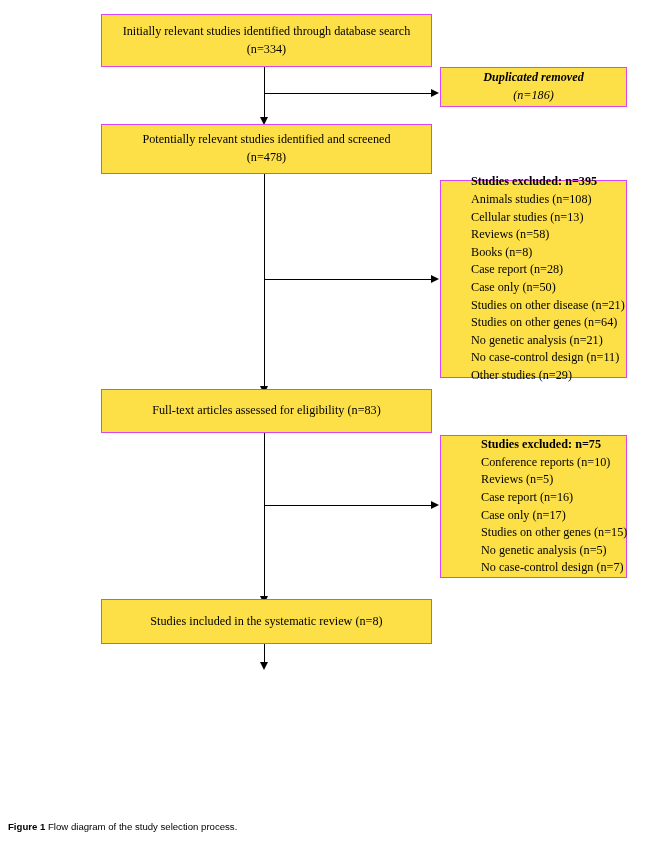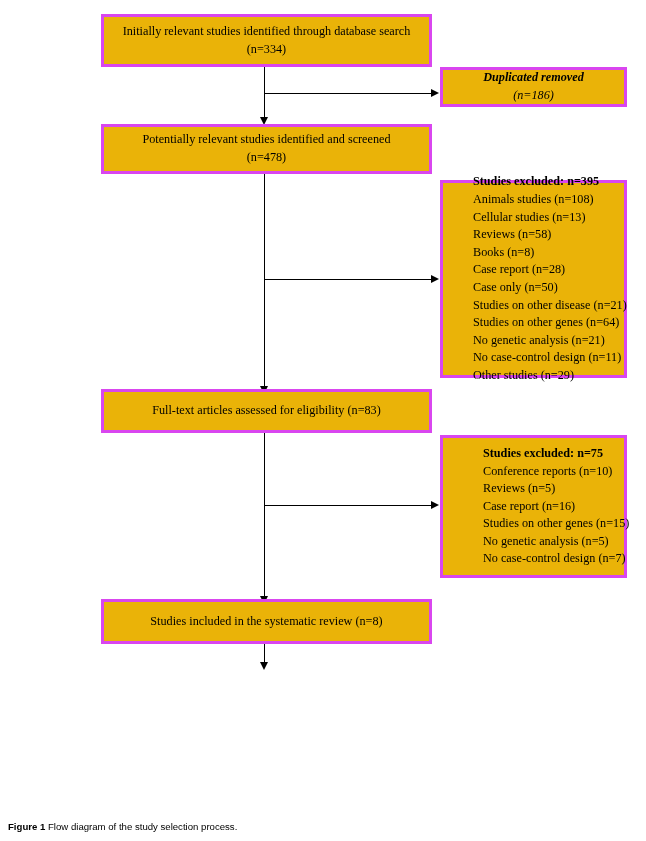--- a/index.html
+++ b/index.html
@@ -5,21 +5,21 @@
   html,body{margin:0;padding:0;}
   body{
     width:646px;height:841px;position:relative;background:#ffffff;
     font-family:"Liberation Serif","DejaVu Serif",serif;
     color:#000000;overflow:hidden;
   }
   .canvas{position:absolute;inset:0;}
 
   
   .box{
-    position:absolute;border:3px solid #d946ef;background:#eab308;
+    position:absolute;border:1px solid #d946ef;background:#fde047;
     box-sizing:border-box;
   }
   .box-center{
     display:flex;flex-direction:column;align-items:center;justify-content:center;
     text-align:center;
   }
   .box-left{
     display:flex;flex-direction:column;align-items:flex-start;justify-content:center;
     text-align:left;padding-left:9px;
   }
@@ -107,20 +107,21 @@
 
   <div class="hline" style="left:264px;top:505px;width:167px;"></div>
   <div class="arrow-right" style="left:431px;top:501px;"></div>
 
   <div class="box box-left" style="left:440px;top:435px;width:187px;height:143px;padding-left:40px;">
     <div class="lines-block">
       <div class="line bold">Studies excluded: n=75</div>
       <div class="line">Conference reports (n=10)</div>
       <div class="line">Reviews (n=5)</div>
       <div class="line">Case report (n=16)</div>
+      <div class="line">Case only (n=17)</div>
       <div class="line">Studies on other genes (n=15)</div>
       <div class="line">No genetic analysis (n=5)</div>
       <div class="line">No case-control design (n=7)</div>
     </div>
   </div>
 
   <div class="box box-center" style="left:101px;top:599px;width:331px;height:45px;">
     <div class="line">Studies included in the systematic review (n=8)</div>
   </div>
 

